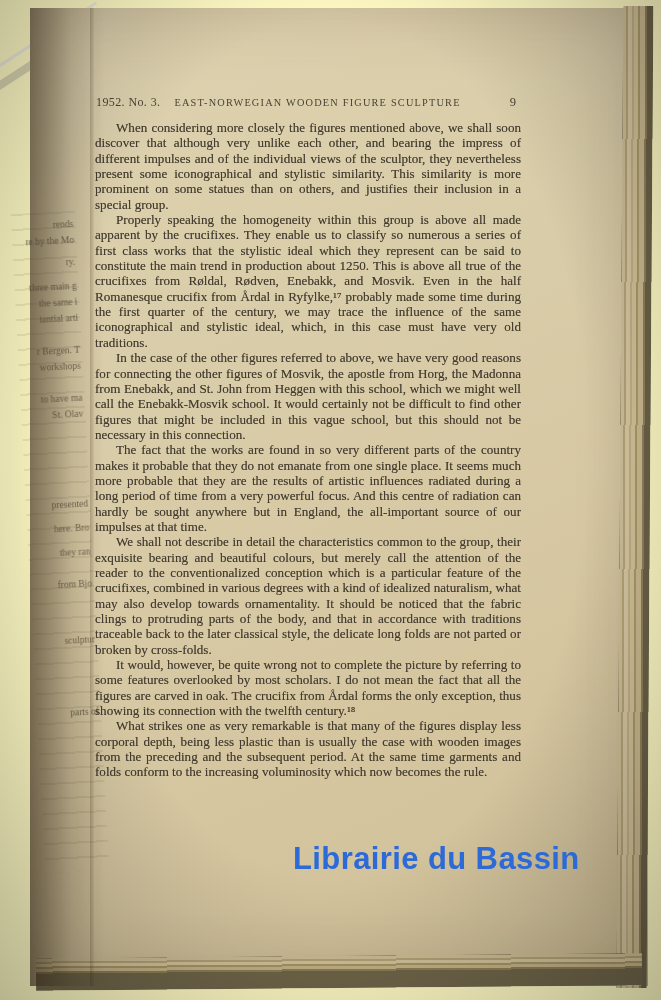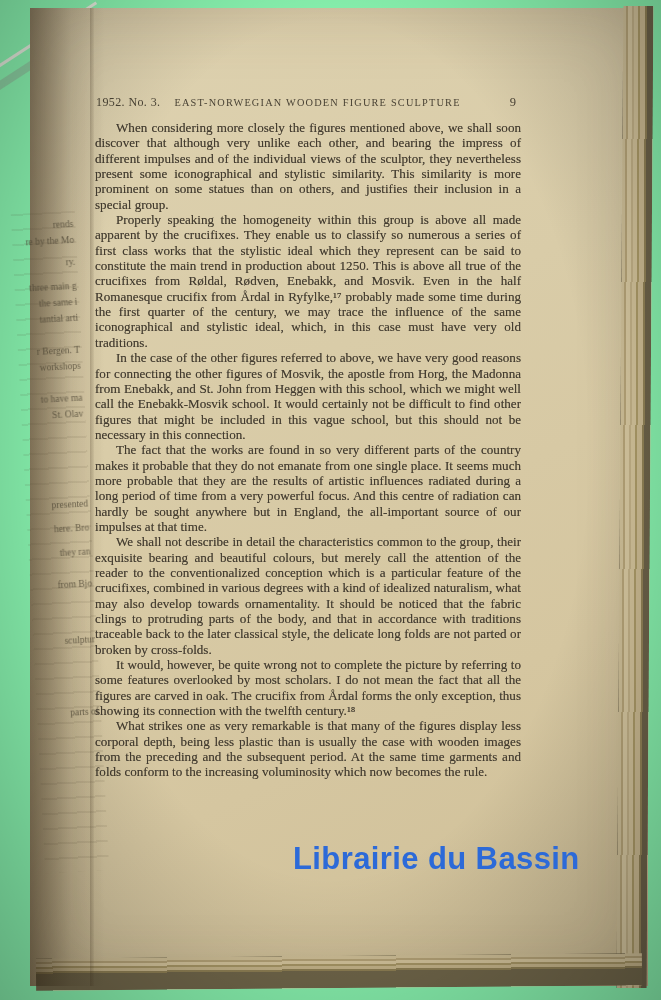--- a/index.html
+++ b/index.html
@@ -1,18 +1,18 @@
 <!DOCTYPE html>
 <html><head>
 <meta charset="utf-8">
 <style>
   html,body { margin:0; padding:0; background:#222; }
   .photo {
     position:relative; width:661px; height:1000px; overflow:hidden;
-    background:#86efac;
+    background:#fef9c3;
     font-family:"Liberation Serif", serif;
   }
   .photo::after{ 
     content:""; position:absolute; inset:0; pointer-events:none;
     background:radial-gradient(ellipse at 50% 45%, rgba(0,0,0,0) 55%, rgba(0,0,0,.28) 100%);
   }
   .diag-line{
     position:absolute; left:-14px; top:34px; width:120px; height:3px;
     background:#e9e6dd; transform:rotate(-33deg); opacity:.9;
   }

